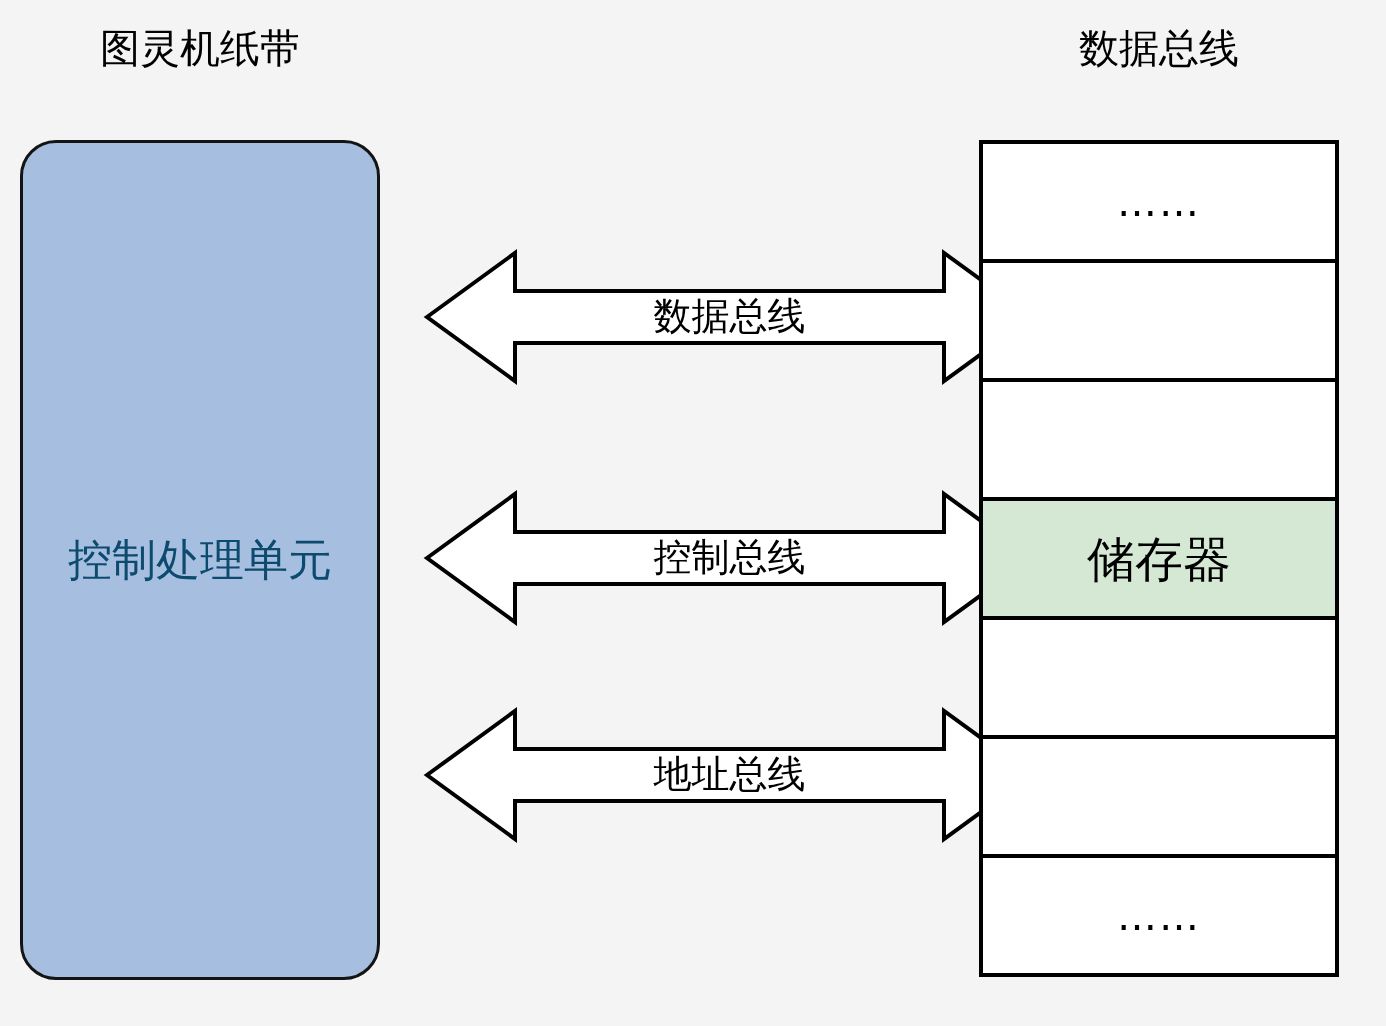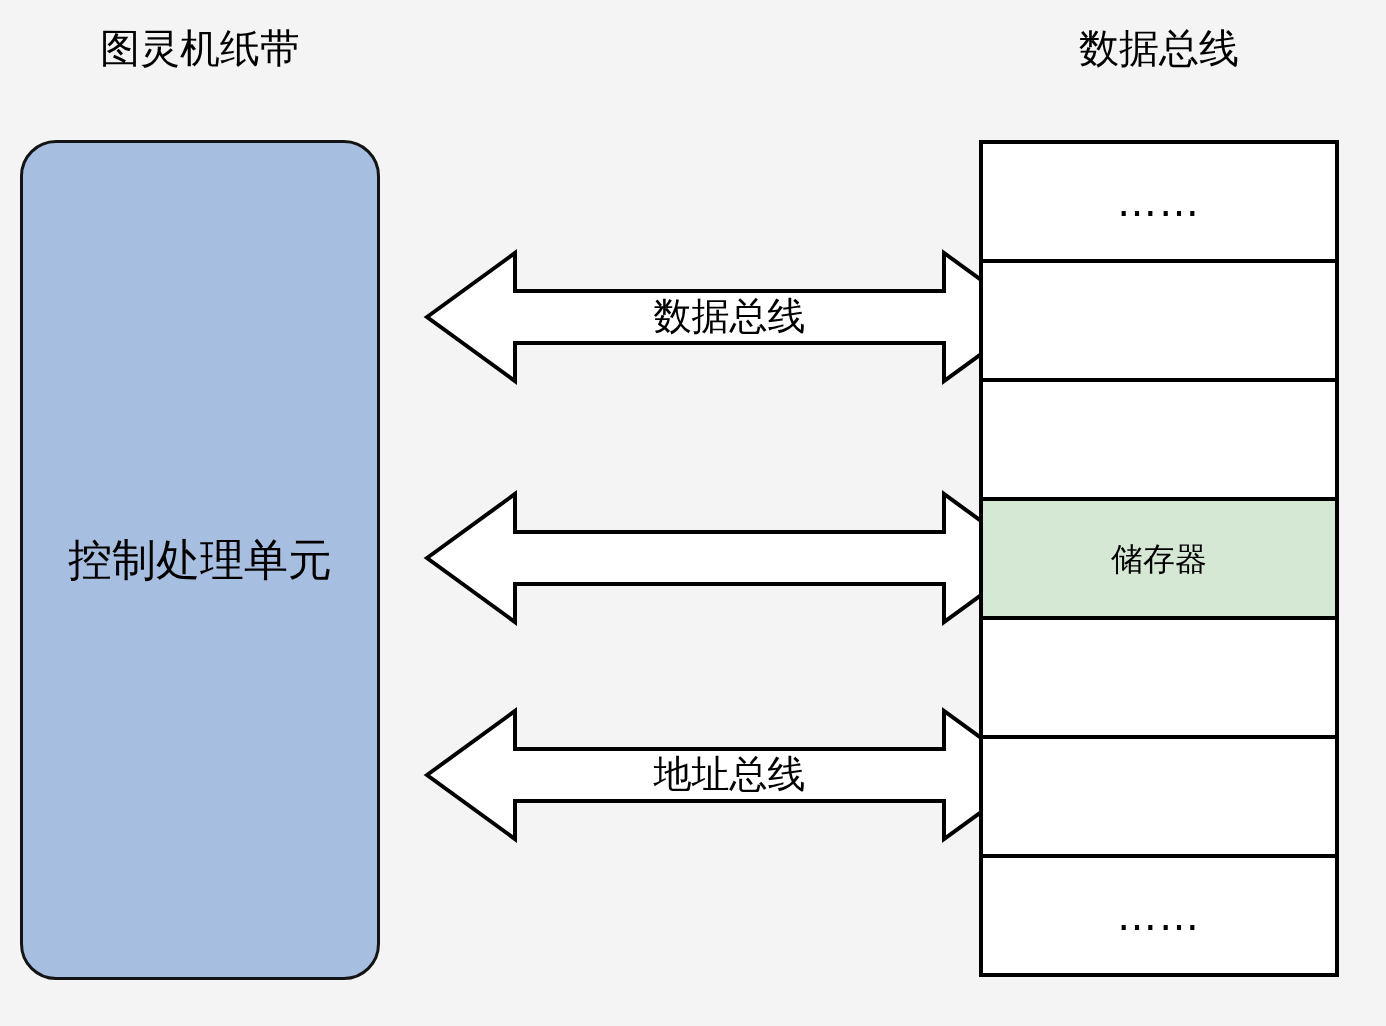--- a/index.html
+++ b/index.html
@@ -51,21 +51,21 @@
     box-sizing: border-box;
     background: #a6bfe0;
     border: 3px solid #141414;
     border-radius: 36px;
     display: flex;
     align-items: center;
     justify-content: center;
   }
   #cpu-label {
     font-size: 44px;
-    color: #000000;
+    color: #0c4a6e;
     white-space: nowrap;
     line-height: 1;
   }
 
   
   .bus {
     position: absolute;
     left: 378px;
     width: 609px;
     height: 156px;
@@ -122,21 +122,21 @@
     background: #d5e8d4;
   }
   .tape-cell-text {
     font-size: 40px;
     line-height: 1;
     color: #000000;
     letter-spacing: 2px;
     white-space: nowrap;
   }
   .tape-cell.highlight .tape-cell-text {
-    font-size: 32px;
+    font-size: 48px;
     letter-spacing: 0;
   }
 </style>
 </head>
 <body>
 
 <div id="stage">
 
   <div class="title" id="title-head">图灵机纸带</div>
 
@@ -150,20 +150,21 @@
     <svg viewBox="0 0 609 156" xmlns="http://www.w3.org/2000/svg">
       <polygon points="2,78 90,14 90,52 519,52 519,14 607,78 519,142 519,104 90,104 90,142" fill="#ffffff" stroke="#000000" stroke-width="4" stroke-linejoin="miter"></polygon>
     </svg>
     <div class="bus-label">数据总线</div>
   </div>
 
   <div class="bus" id="bus-control">
     <svg viewBox="0 0 609 156" xmlns="http://www.w3.org/2000/svg">
       <polygon points="2,78 90,14 90,52 519,52 519,14 607,78 519,142 519,104 90,104 90,142" fill="#ffffff" stroke="#000000" stroke-width="4" stroke-linejoin="miter"></polygon>
     </svg>
+    <div class="bus-label">控制总线</div>
   </div>
 
   <div class="bus" id="bus-address">
     <svg viewBox="0 0 609 156" xmlns="http://www.w3.org/2000/svg">
       <polygon points="2,78 90,14 90,52 519,52 519,14 607,78 519,142 519,104 90,104 90,142" fill="#ffffff" stroke="#000000" stroke-width="4" stroke-linejoin="miter"></polygon>
     </svg>
     <div class="bus-label">地址总线</div>
   </div>
 
   <div id="tape">

